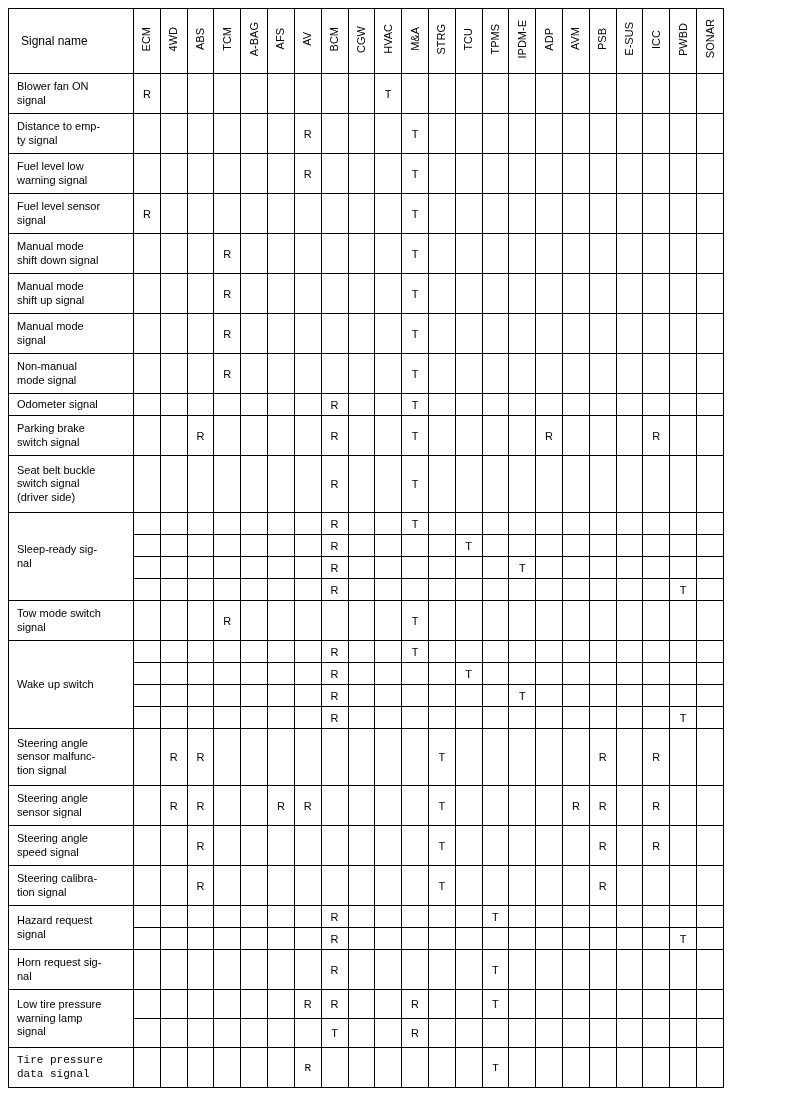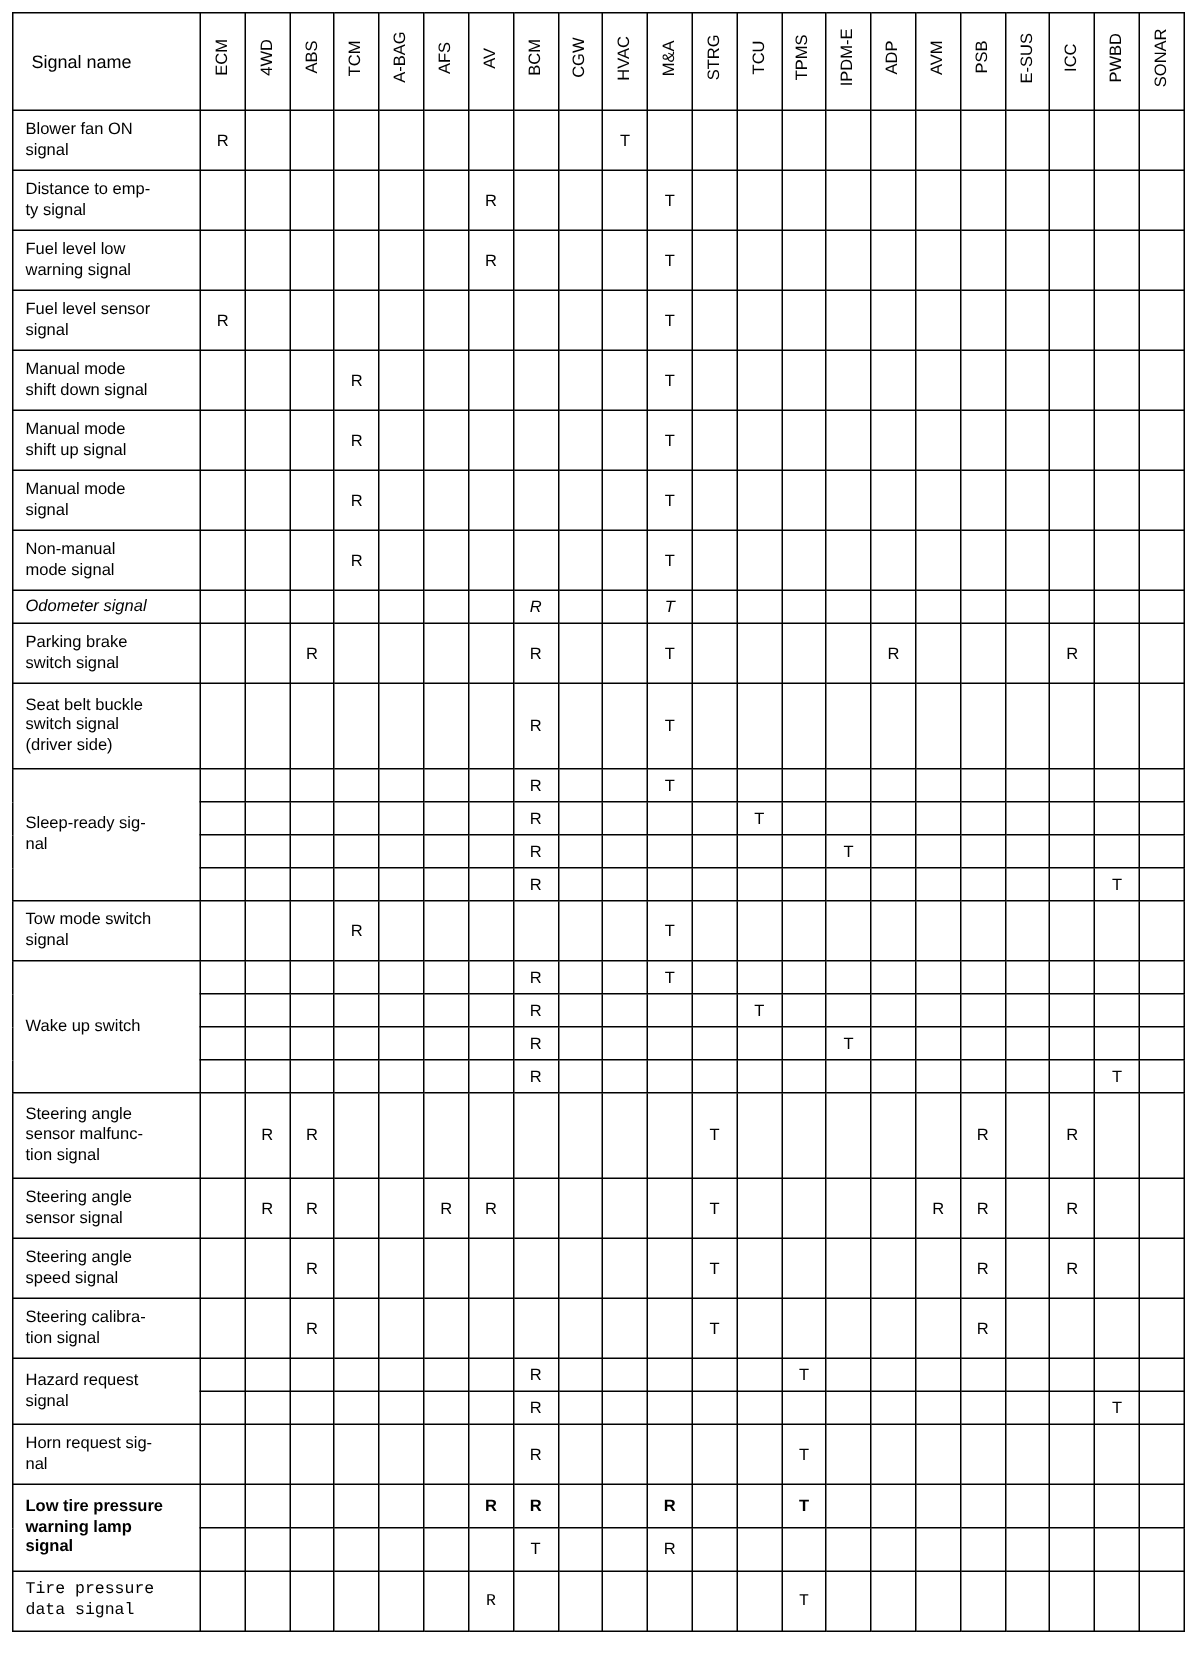--- a/index.html
+++ b/index.html
@@ -11,21 +11,21 @@
   .page {
     width: 800px;
     min-height: 1103px;
     box-sizing: border-box;
     padding: 8px;
     background: #fff;
   }
   table.sig-table {
     border-collapse: collapse;
     table-layout: fixed;
-    width: 782px;
+    width: 716px;
   }
   .sig-table th, .sig-table td {
     border: 1px solid #000;
     margin: 0;
     overflow: hidden;
   }
   th.sig-h {
     width: 110px;
     height: 60px;
     font-weight: 400;
@@ -299,21 +299,21 @@
           <td class="mark"></td>
           <td class="mark"></td>
           <td class="mark"></td>
           <td class="mark"></td>
           <td class="mark"></td>
           <td class="mark"></td>
           <td class="mark"></td>
           <td class="mark"></td>
           <td class="mark"></td>
         </tr>
-        <tr style="height: 22px; font-style: italic;">
+        <tr style="height: 22px;">
           <td class="sig" rowspan="1">Odometer signal</td>
           <td class="mark"></td>
           <td class="mark"></td>
           <td class="mark"></td>
           <td class="mark"></td>
           <td class="mark"></td>
           <td class="mark"></td>
           <td class="mark"></td>
           <td class="mark">R</td>
           <td class="mark"></td>
@@ -779,21 +779,21 @@
           <td class="mark">T</td>
           <td class="mark"></td>
           <td class="mark"></td>
           <td class="mark"></td>
           <td class="mark"></td>
           <td class="mark"></td>
           <td class="mark"></td>
           <td class="mark"></td>
           <td class="mark"></td>
         </tr>
-        <tr style="height: 29px; font-weight: bold;">
+        <tr style="height: 29px;">
           <td class="sig" rowspan="2">Low tire pressure
 warning lamp
 signal</td>
           <td class="mark"></td>
           <td class="mark"></td>
           <td class="mark"></td>
           <td class="mark"></td>
           <td class="mark"></td>
           <td class="mark"></td>
           <td class="mark">R</td>

